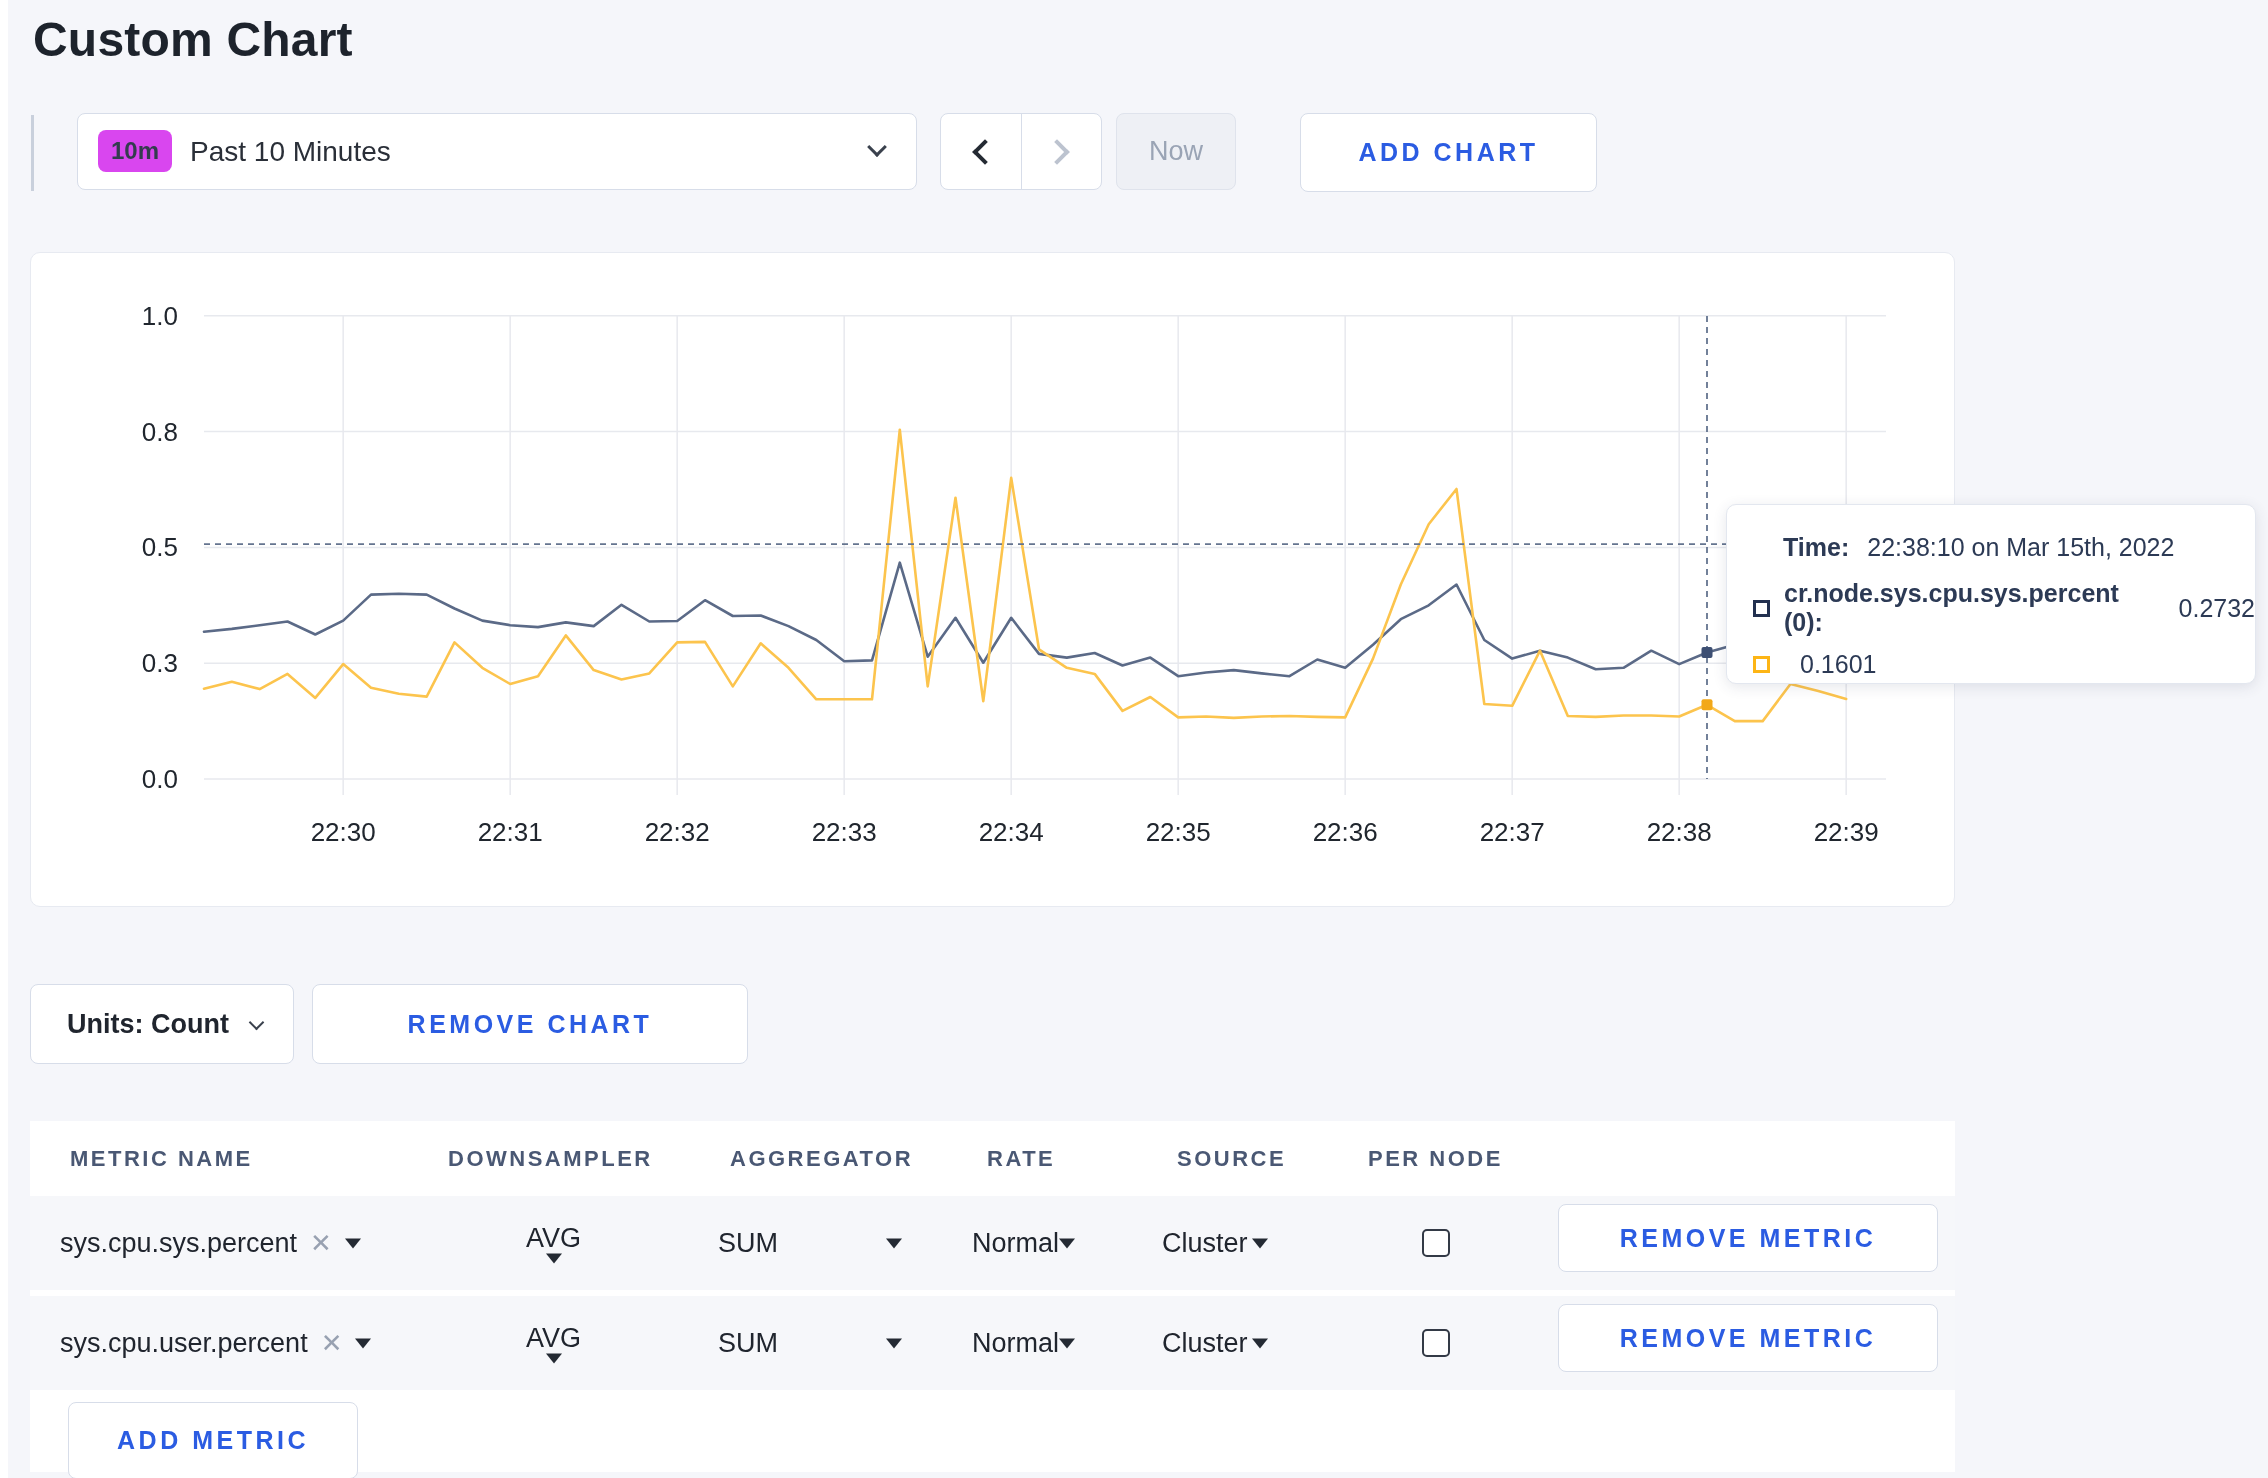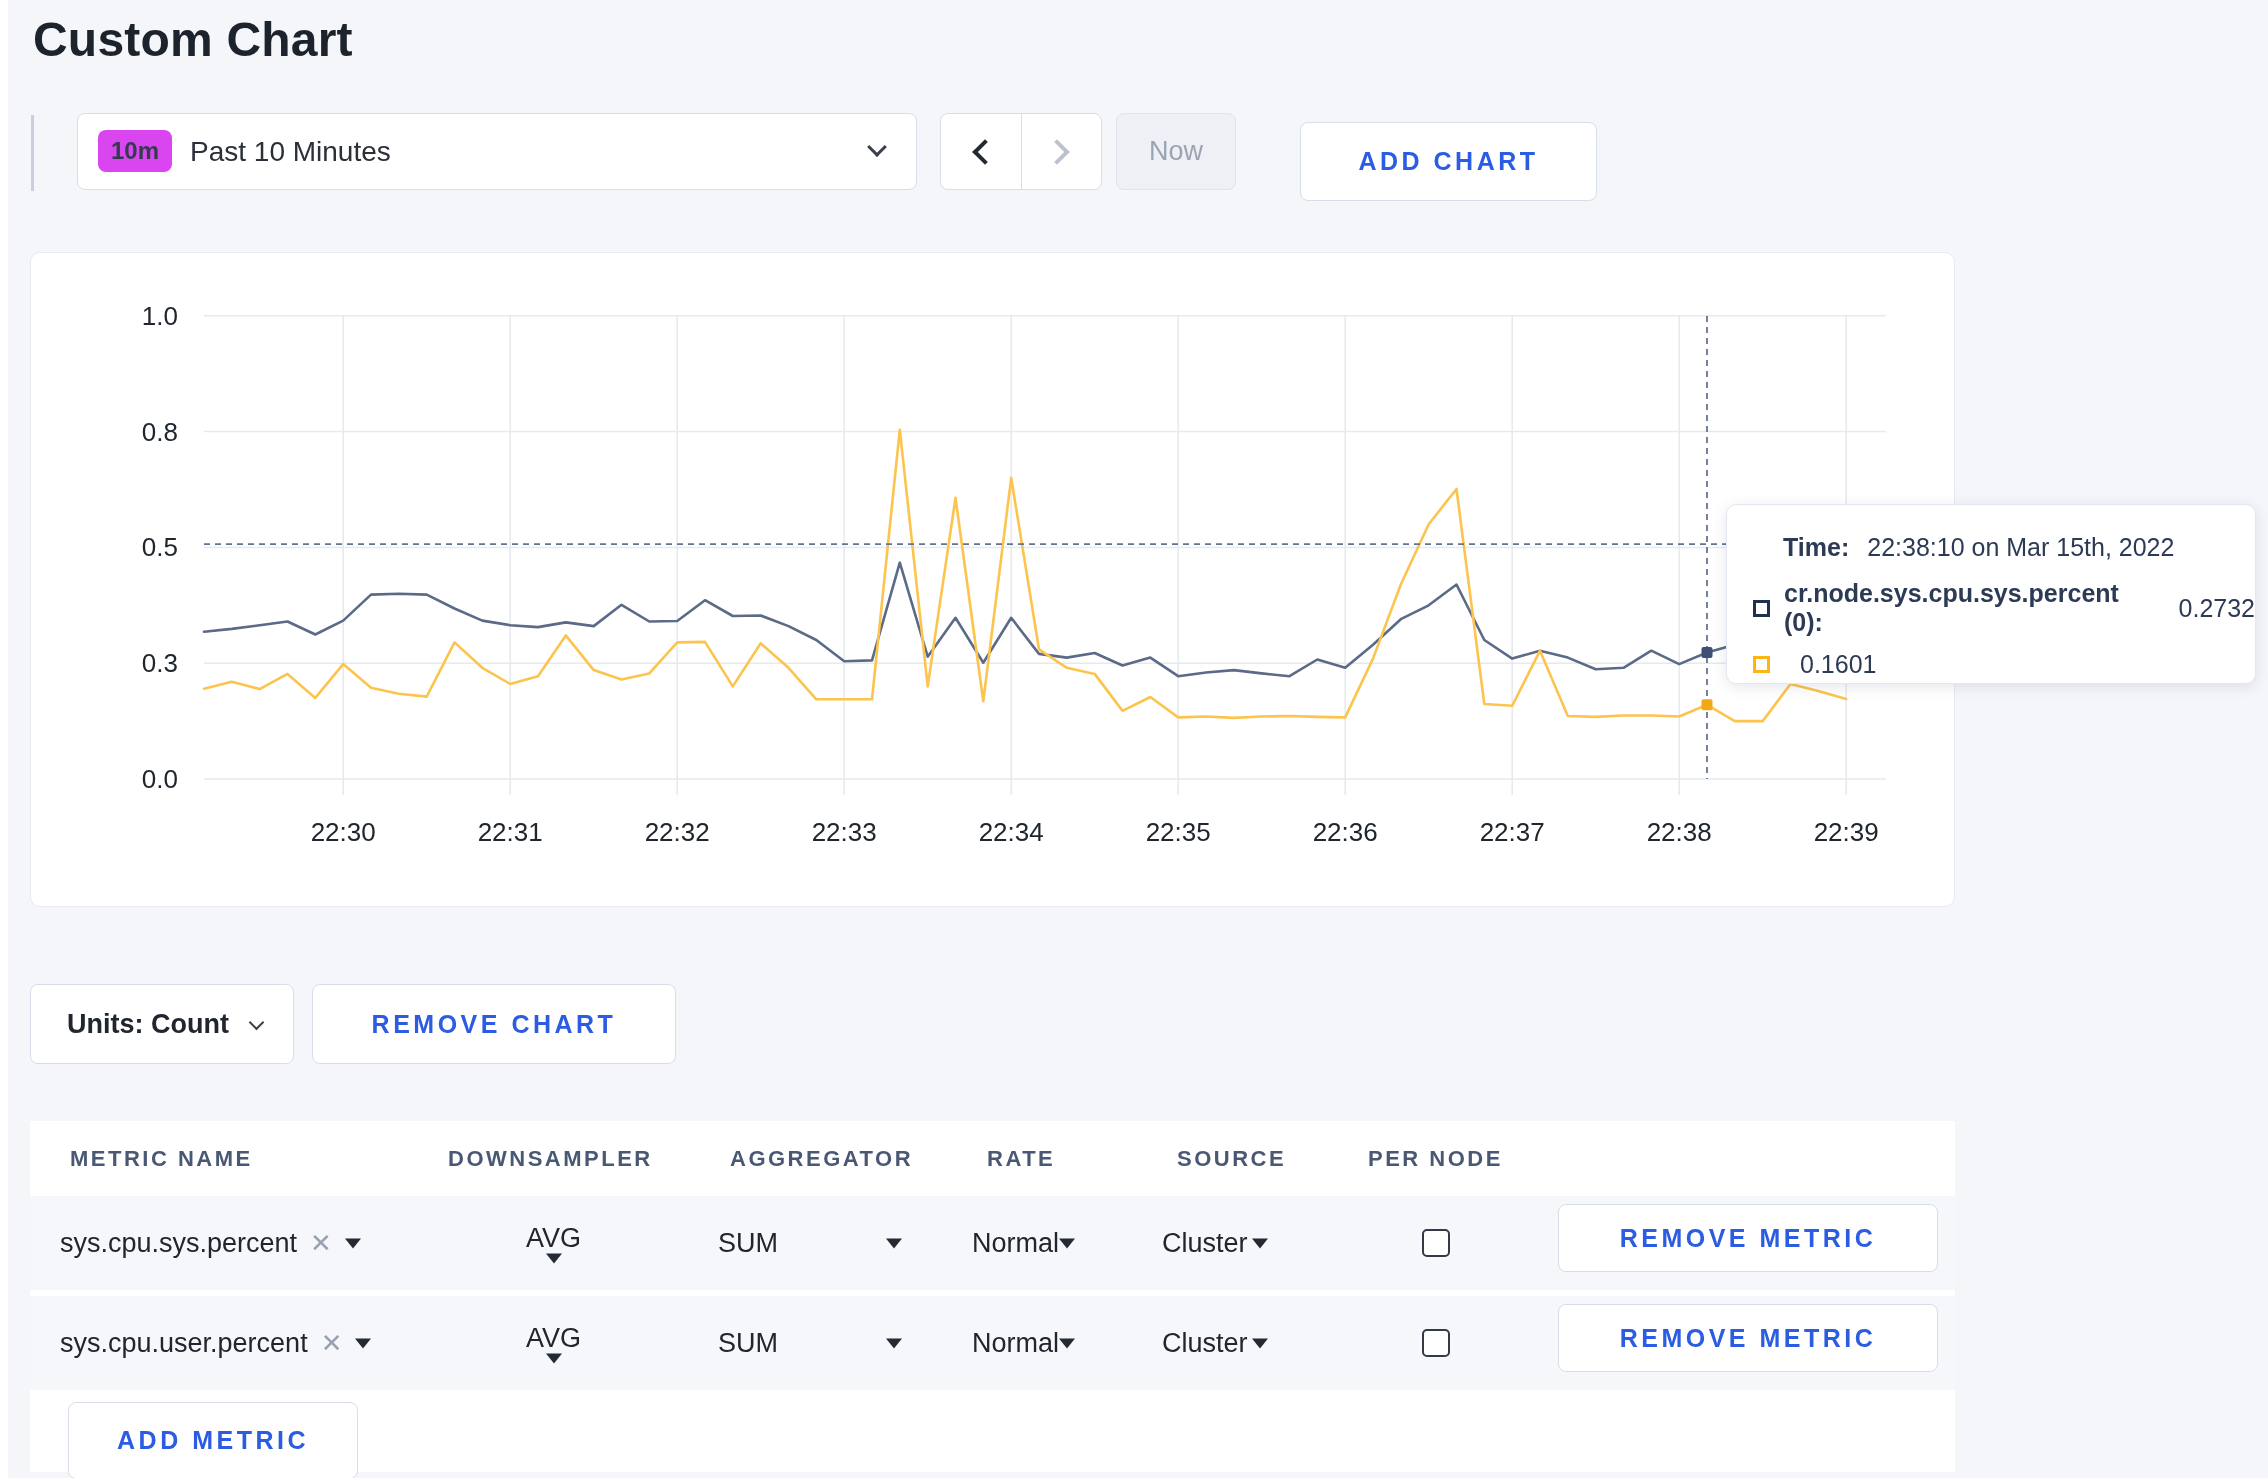--- a/index.html
+++ b/index.html
@@ -18,42 +18,42 @@
   .chev { width:14px; height:14px; border-right:3px solid #3a414d; border-bottom:3px solid #3a414d; transform:rotate(45deg); }
   .tr-chev { position:absolute; right:32px; top:26px; }
   .pager { position:absolute; left:940px; top:113px; width:162px; height:77px; background:#fff; border:1.5px solid #d7dde9; border-radius:8px; display:flex; }
   .pager-btn { flex:1; display:flex; align-items:center; justify-content:center; background:none; border:none; cursor:pointer; }
   .pager-btn + .pager-btn { border-left:1.5px solid #d7dde9; }
   .arrow { width:18px; height:18px; border-right:4px solid #242a33; border-bottom:4px solid #242a33; }
   .arrow.left { transform:rotate(135deg); margin-left:8px; }
   .arrow.right { transform:rotate(-45deg); border-color:#bcc3cf; margin-right:8px; }
   .now-btn { position:absolute; left:1116px; top:113px; width:120px; height:77px; background:#eef0f5; border:1.5px solid #dfe3ec; border-radius:8px; font-size:27px; color:#9aa4b5; font-family:inherit; }
   .outline-btn { background:#fff; border:1.5px solid #d7dde9; border-radius:8px; color:#2b5ce2; font-size:25px; font-weight:bold; letter-spacing:3.5px; font-family:inherit; cursor:pointer; }
-  .add-chart { position:absolute; left:1300px; top:113px; width:297px; height:79px;margin-top:9px; }
+  .add-chart { position:absolute; left:1300px; top:113px; width:297px; height:79px; }
 
   
   .chart-card { position:absolute; left:30px; top:252px; width:1925px; height:655px; background:#fff; border:1.5px solid #e7eaf1; border-radius:10px; }
   .chart-card svg { position:absolute; left:0; top:0; }
   .axis-label { font-family:"Liberation Sans", sans-serif; font-size:26px; fill:#20262e; }
 
   .chart-tooltip { position:absolute; left:1695px; top:251px; width:530px; height:180px; background:#fff; border:1px solid #e3e7ef; border-radius:10px; box-shadow:0 3px 14px rgba(50,60,90,.12); z-index:5; padding-top:28px; font-size:25px; color:#2c3a55; }
   .tt-time { margin-left:56px; margin-bottom:17px; }
   .tt-label { font-weight:bold; margin-right:18px; }
   .tt-row { margin-left:26px; display:flex; align-items:center; margin-bottom:13px; }
   .tt-sq { width:17px; height:17px; background:#fff; margin-right:14px; flex:none; }
   .tt-sq.sys { border:3.5px solid #22304f; }
   .tt-sq.user { border:3.5px solid #fdb515; }
   .tt-name { font-weight:bold; }
   .tt-val { margin-left:16px; }
 
   
   .units-box { left:30px; top:984px; width:264px; height:80px; cursor:pointer; }
   .units-label { margin-left:36px; font-size:27px; font-weight:bold; color:#20252e; }
   .units-chev { width:11px; height:11px; border-width:2.5px; margin-left:22px; margin-top:-4px; border-color:#3a414d; }
-  .remove-chart { position:absolute; left:312px; top:984px; width:364px; height:80px; }
+  .remove-chart { position:absolute; left:312px; top:984px; width:436px; height:80px; }
 
   
   .table-card { position:absolute; left:30px; top:1121px; width:1925px; height:351px; background:#fff; }
   .thead { position:relative; height:75px; }
   .th { position:absolute; top:50%; transform:translateY(-50%); font-size:22px; font-weight:bold; letter-spacing:2.5px; color:#4a5874; }
   .mrow { position:relative; height:94px; background:#f6f7fa; margin-bottom:6px; }
   .cell { position:absolute; top:50%; transform:translateY(-50%); font-size:27px; color:#20252e; display:inline-flex; align-items:center; }
   .metric-cell { left:30px; gap:13px; }
   .x-icon { color:#98a1b1; font-size:26px; cursor:pointer; }
   .caret { width:0; height:0; border-left:8px solid transparent; border-right:8px solid transparent; border-top:10px solid #242a33; cursor:pointer; }

